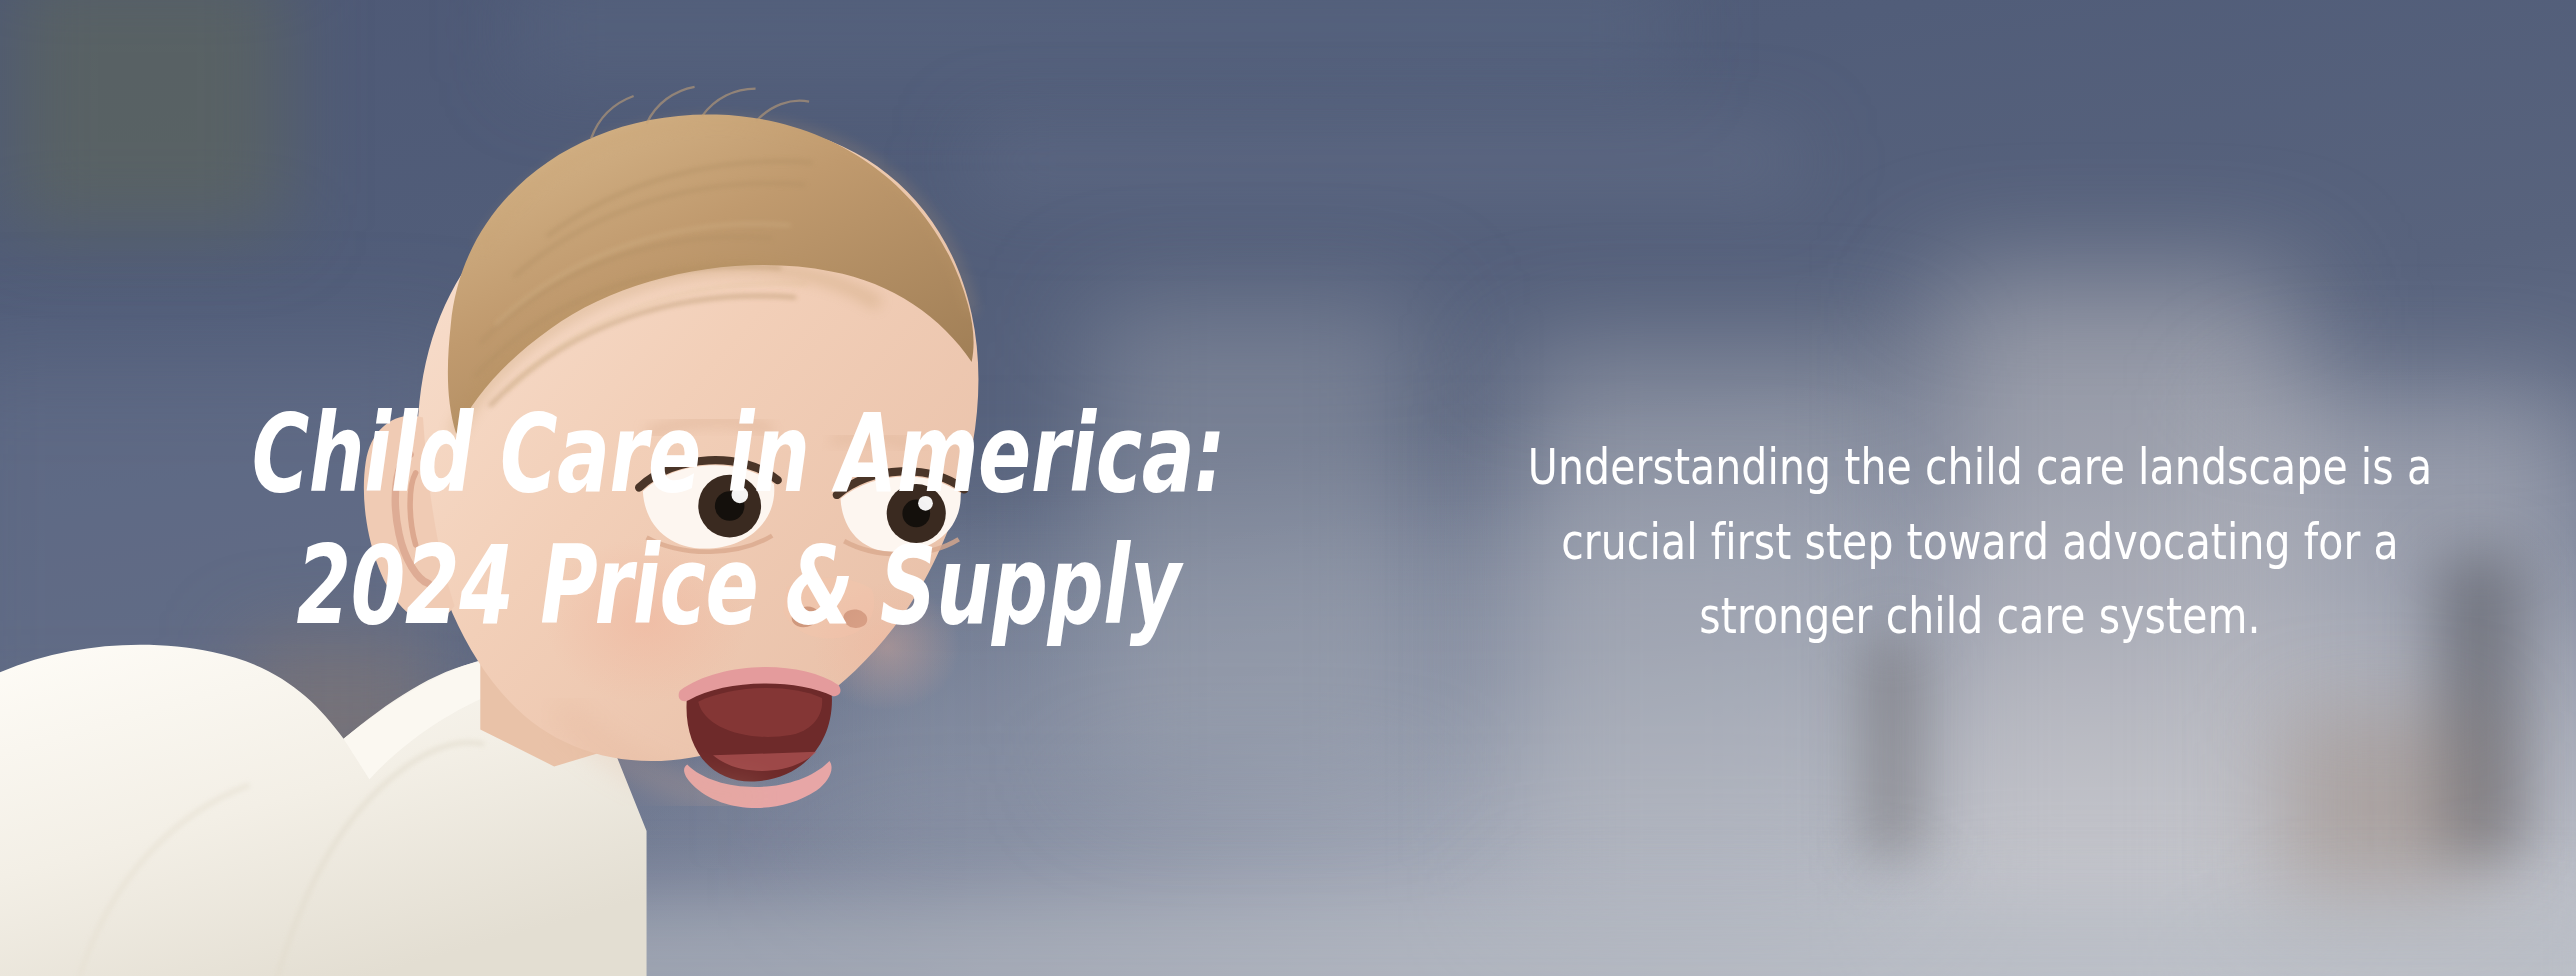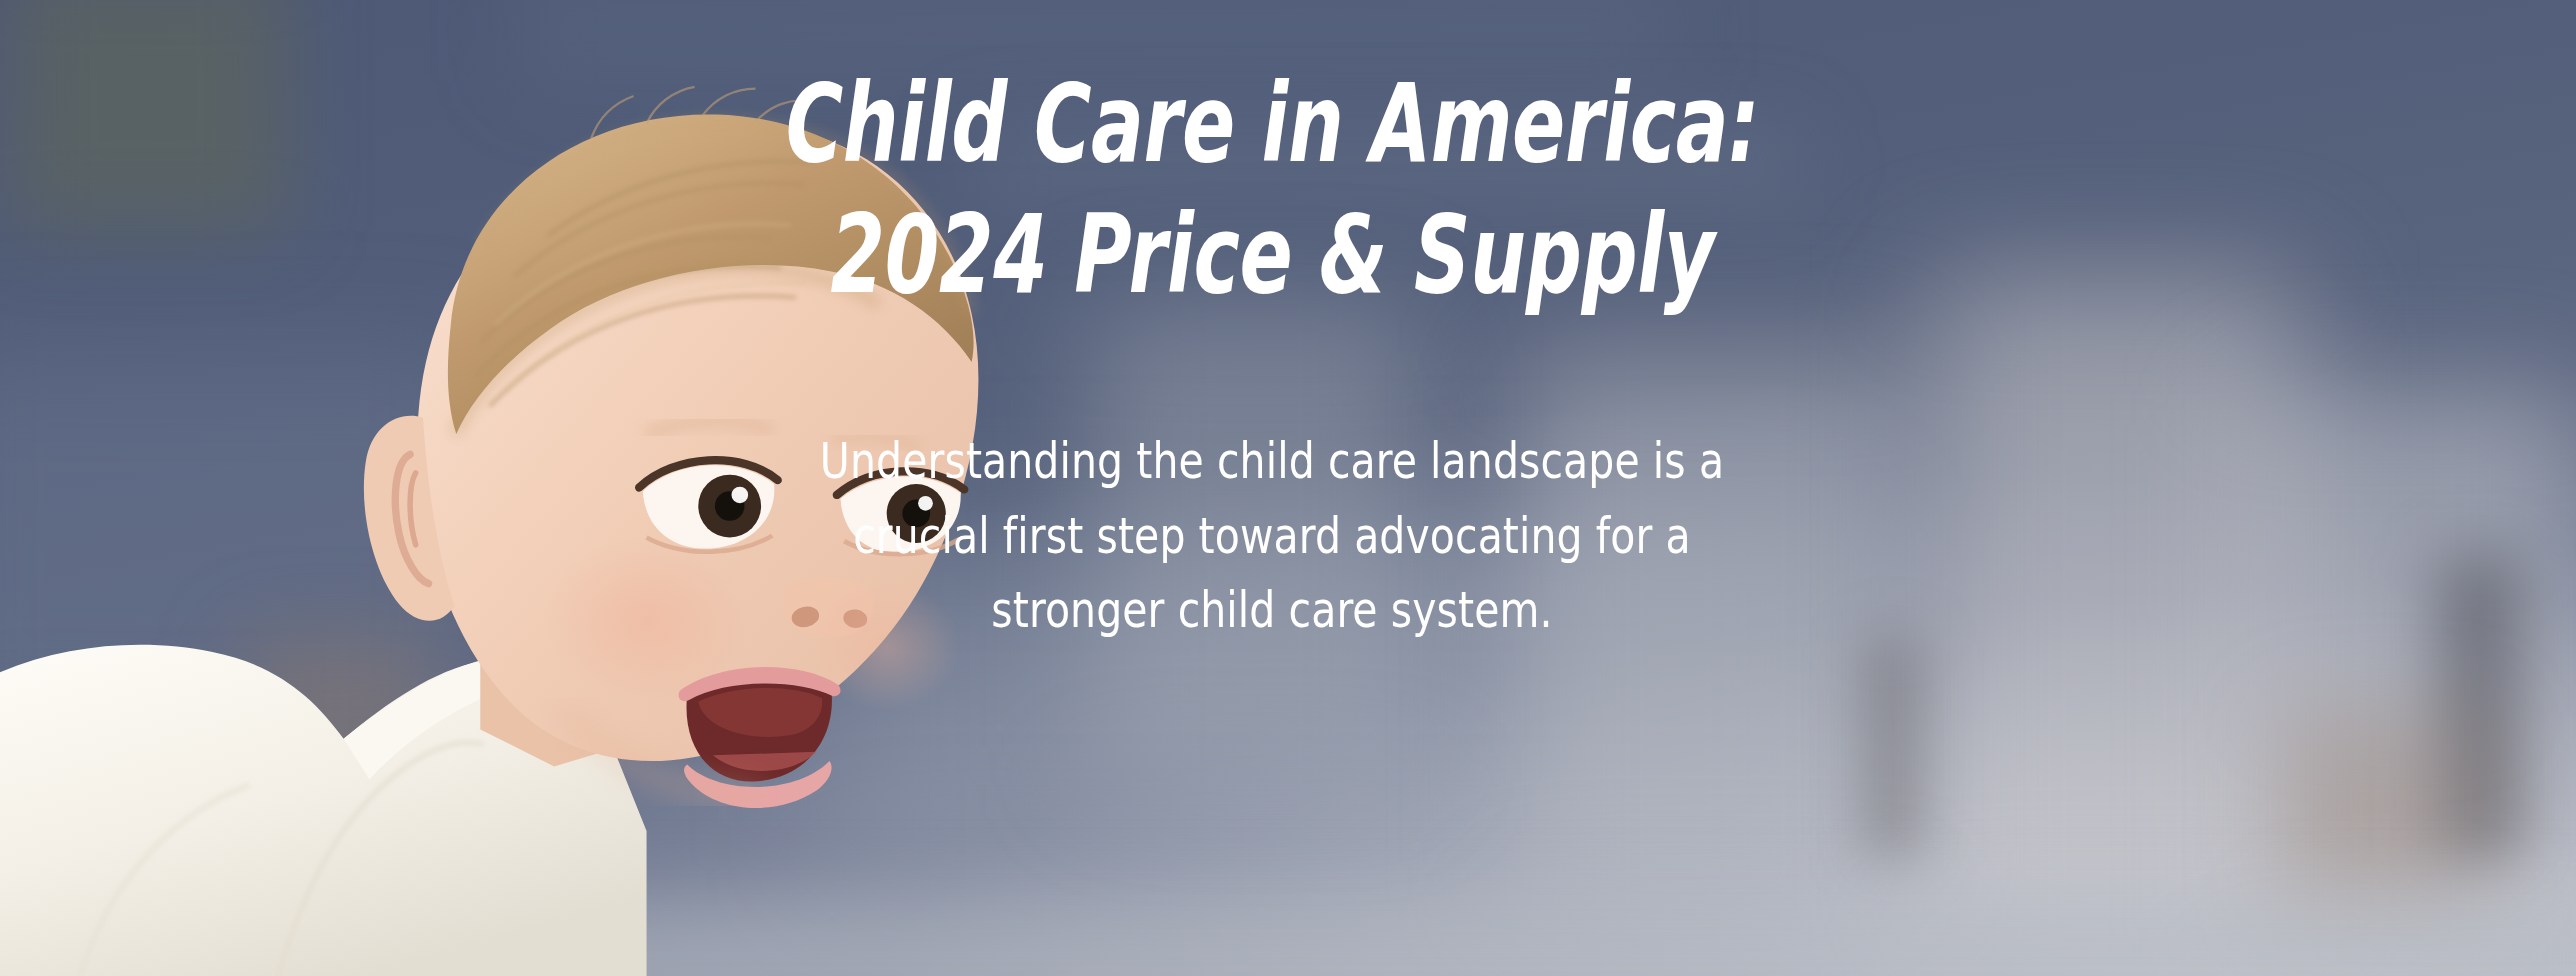--- a/index.html
+++ b/index.html
@@ -83,21 +83,20 @@
   .baby svg { display: block; width: 100%; height: 100%; }
 
   
   .content {
     position: absolute;
     left: 0;
     top: 0;
     width: 2544px;
     height: 977px;
     display: flex;
-    flex-direction: column;
     align-items: center;
   }
 
   .headline {
     width: 1477px;
     margin: 0;
     padding: 0;
     text-align: center;
     color: #ffffff;
     font-family: "DejaVu Sans Condensed", "Liberation Sans Narrow", "Liberation Sans", sans-serif;

